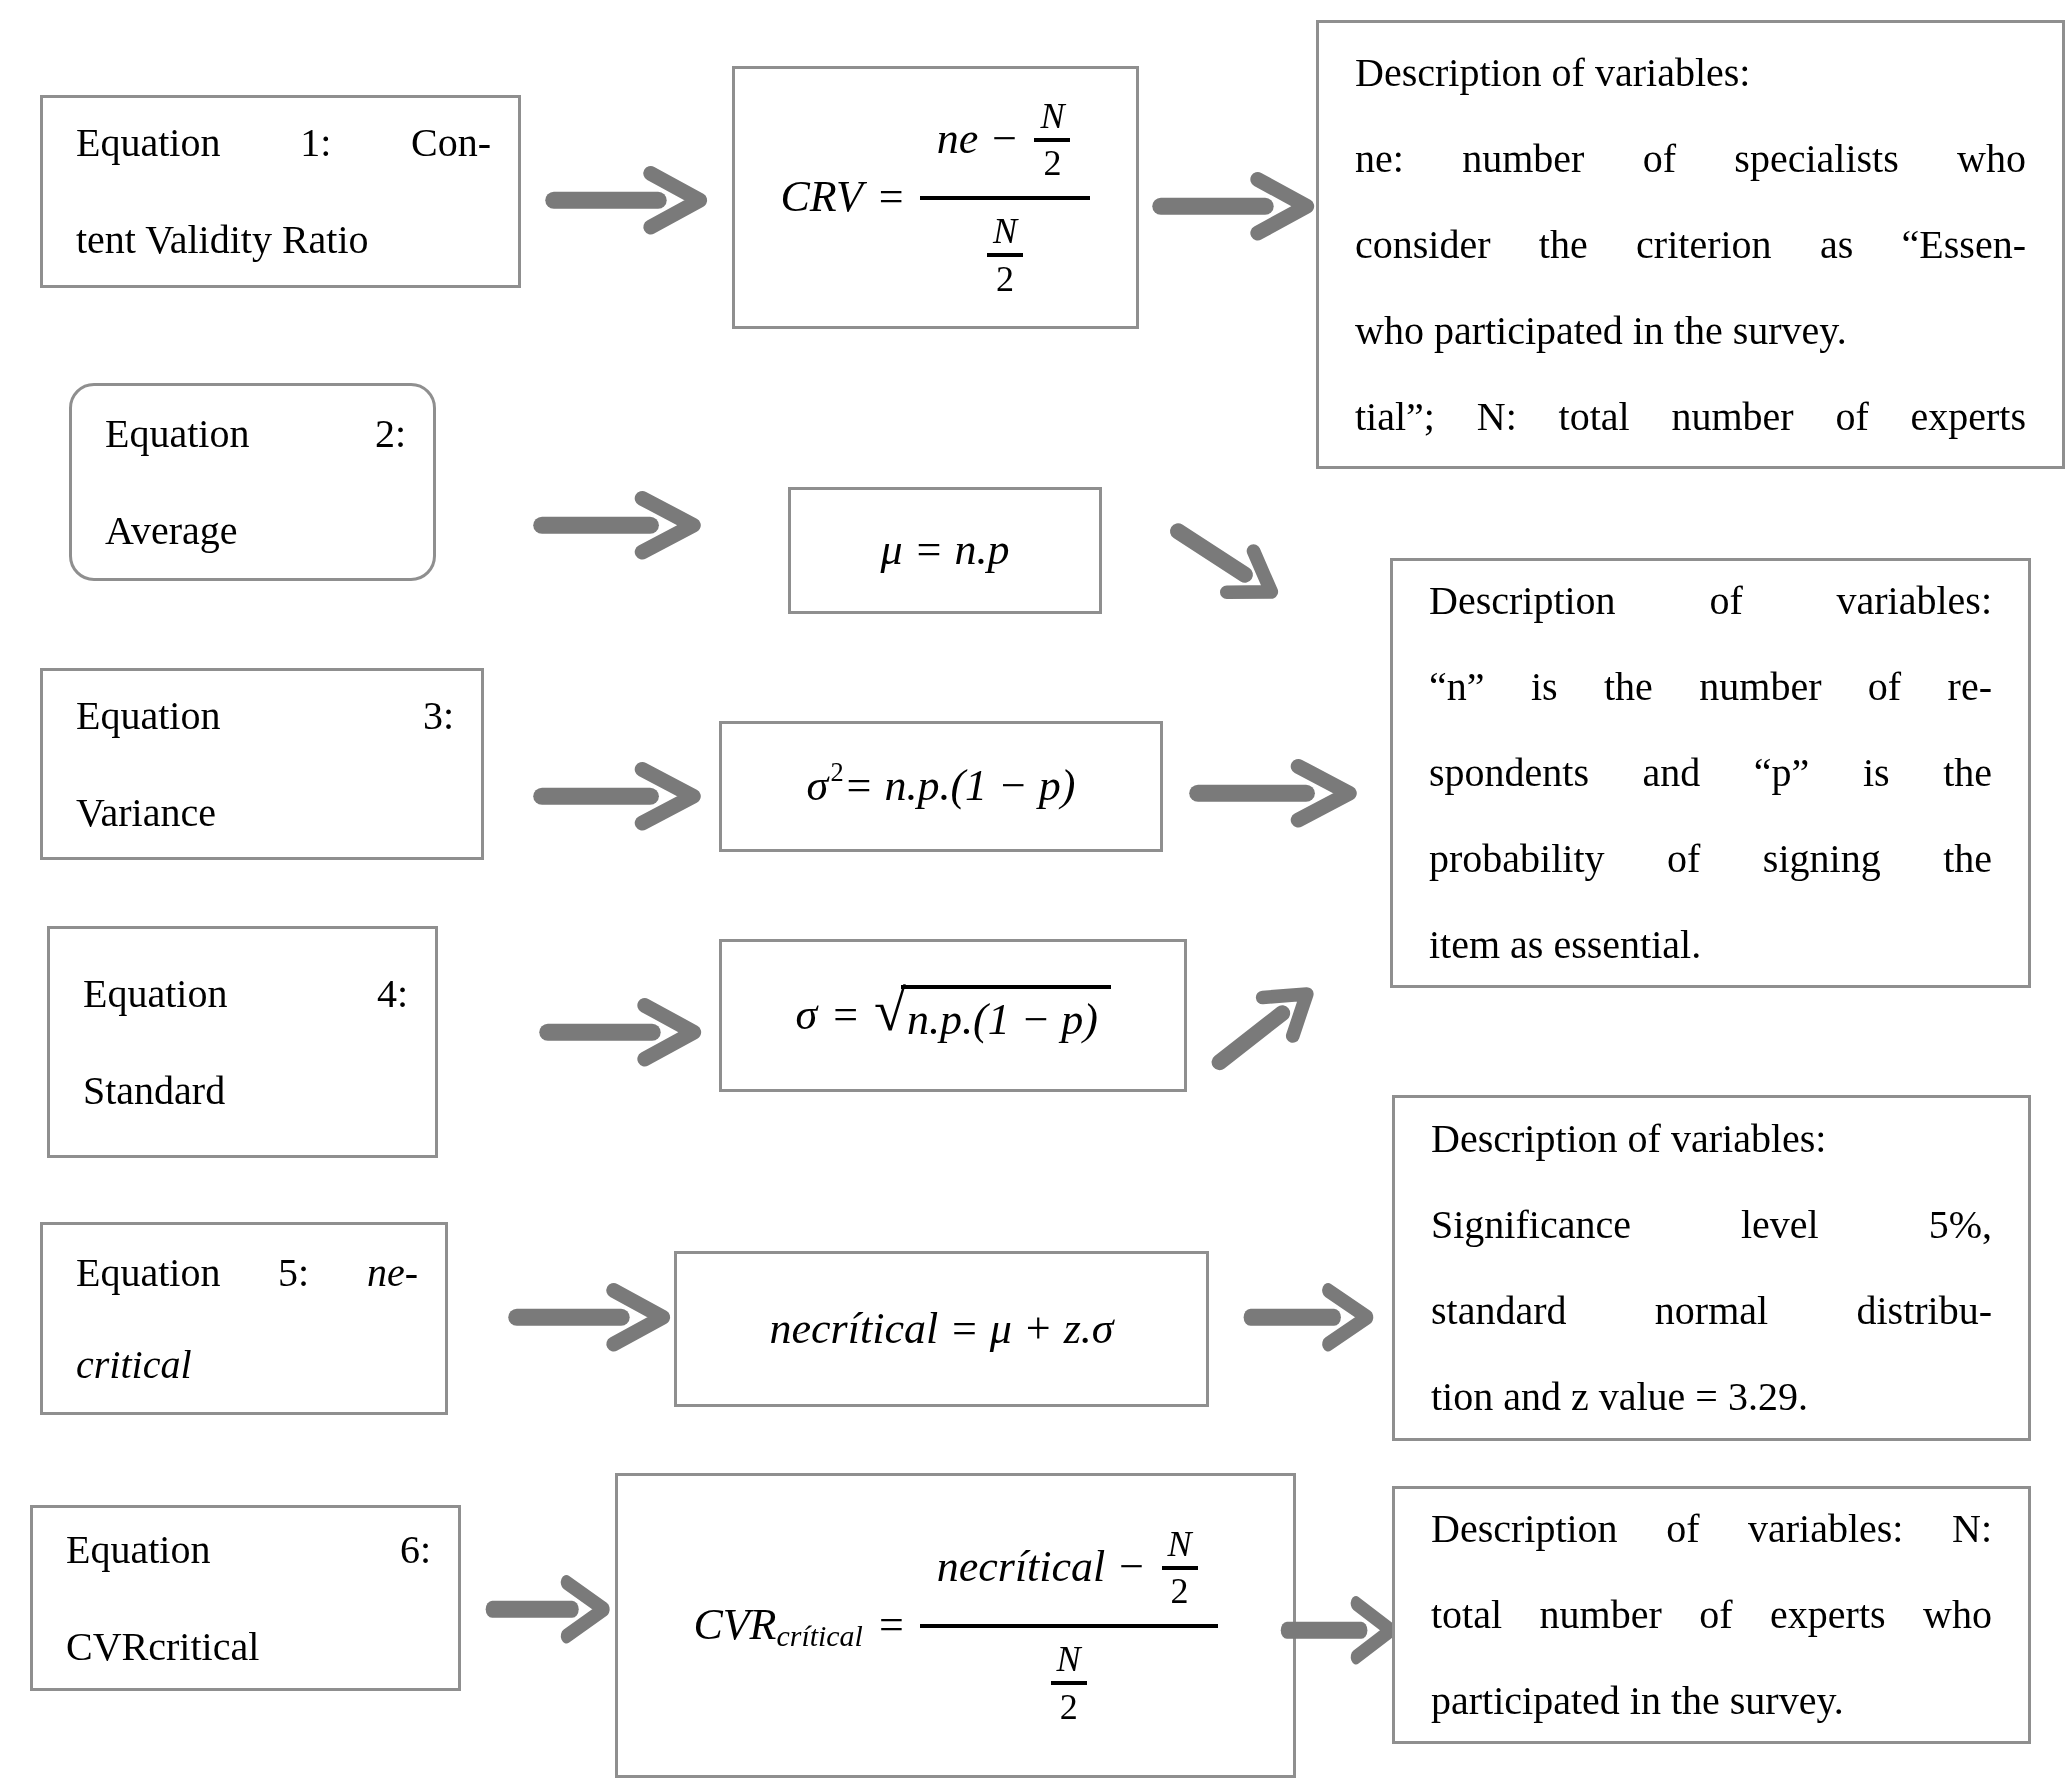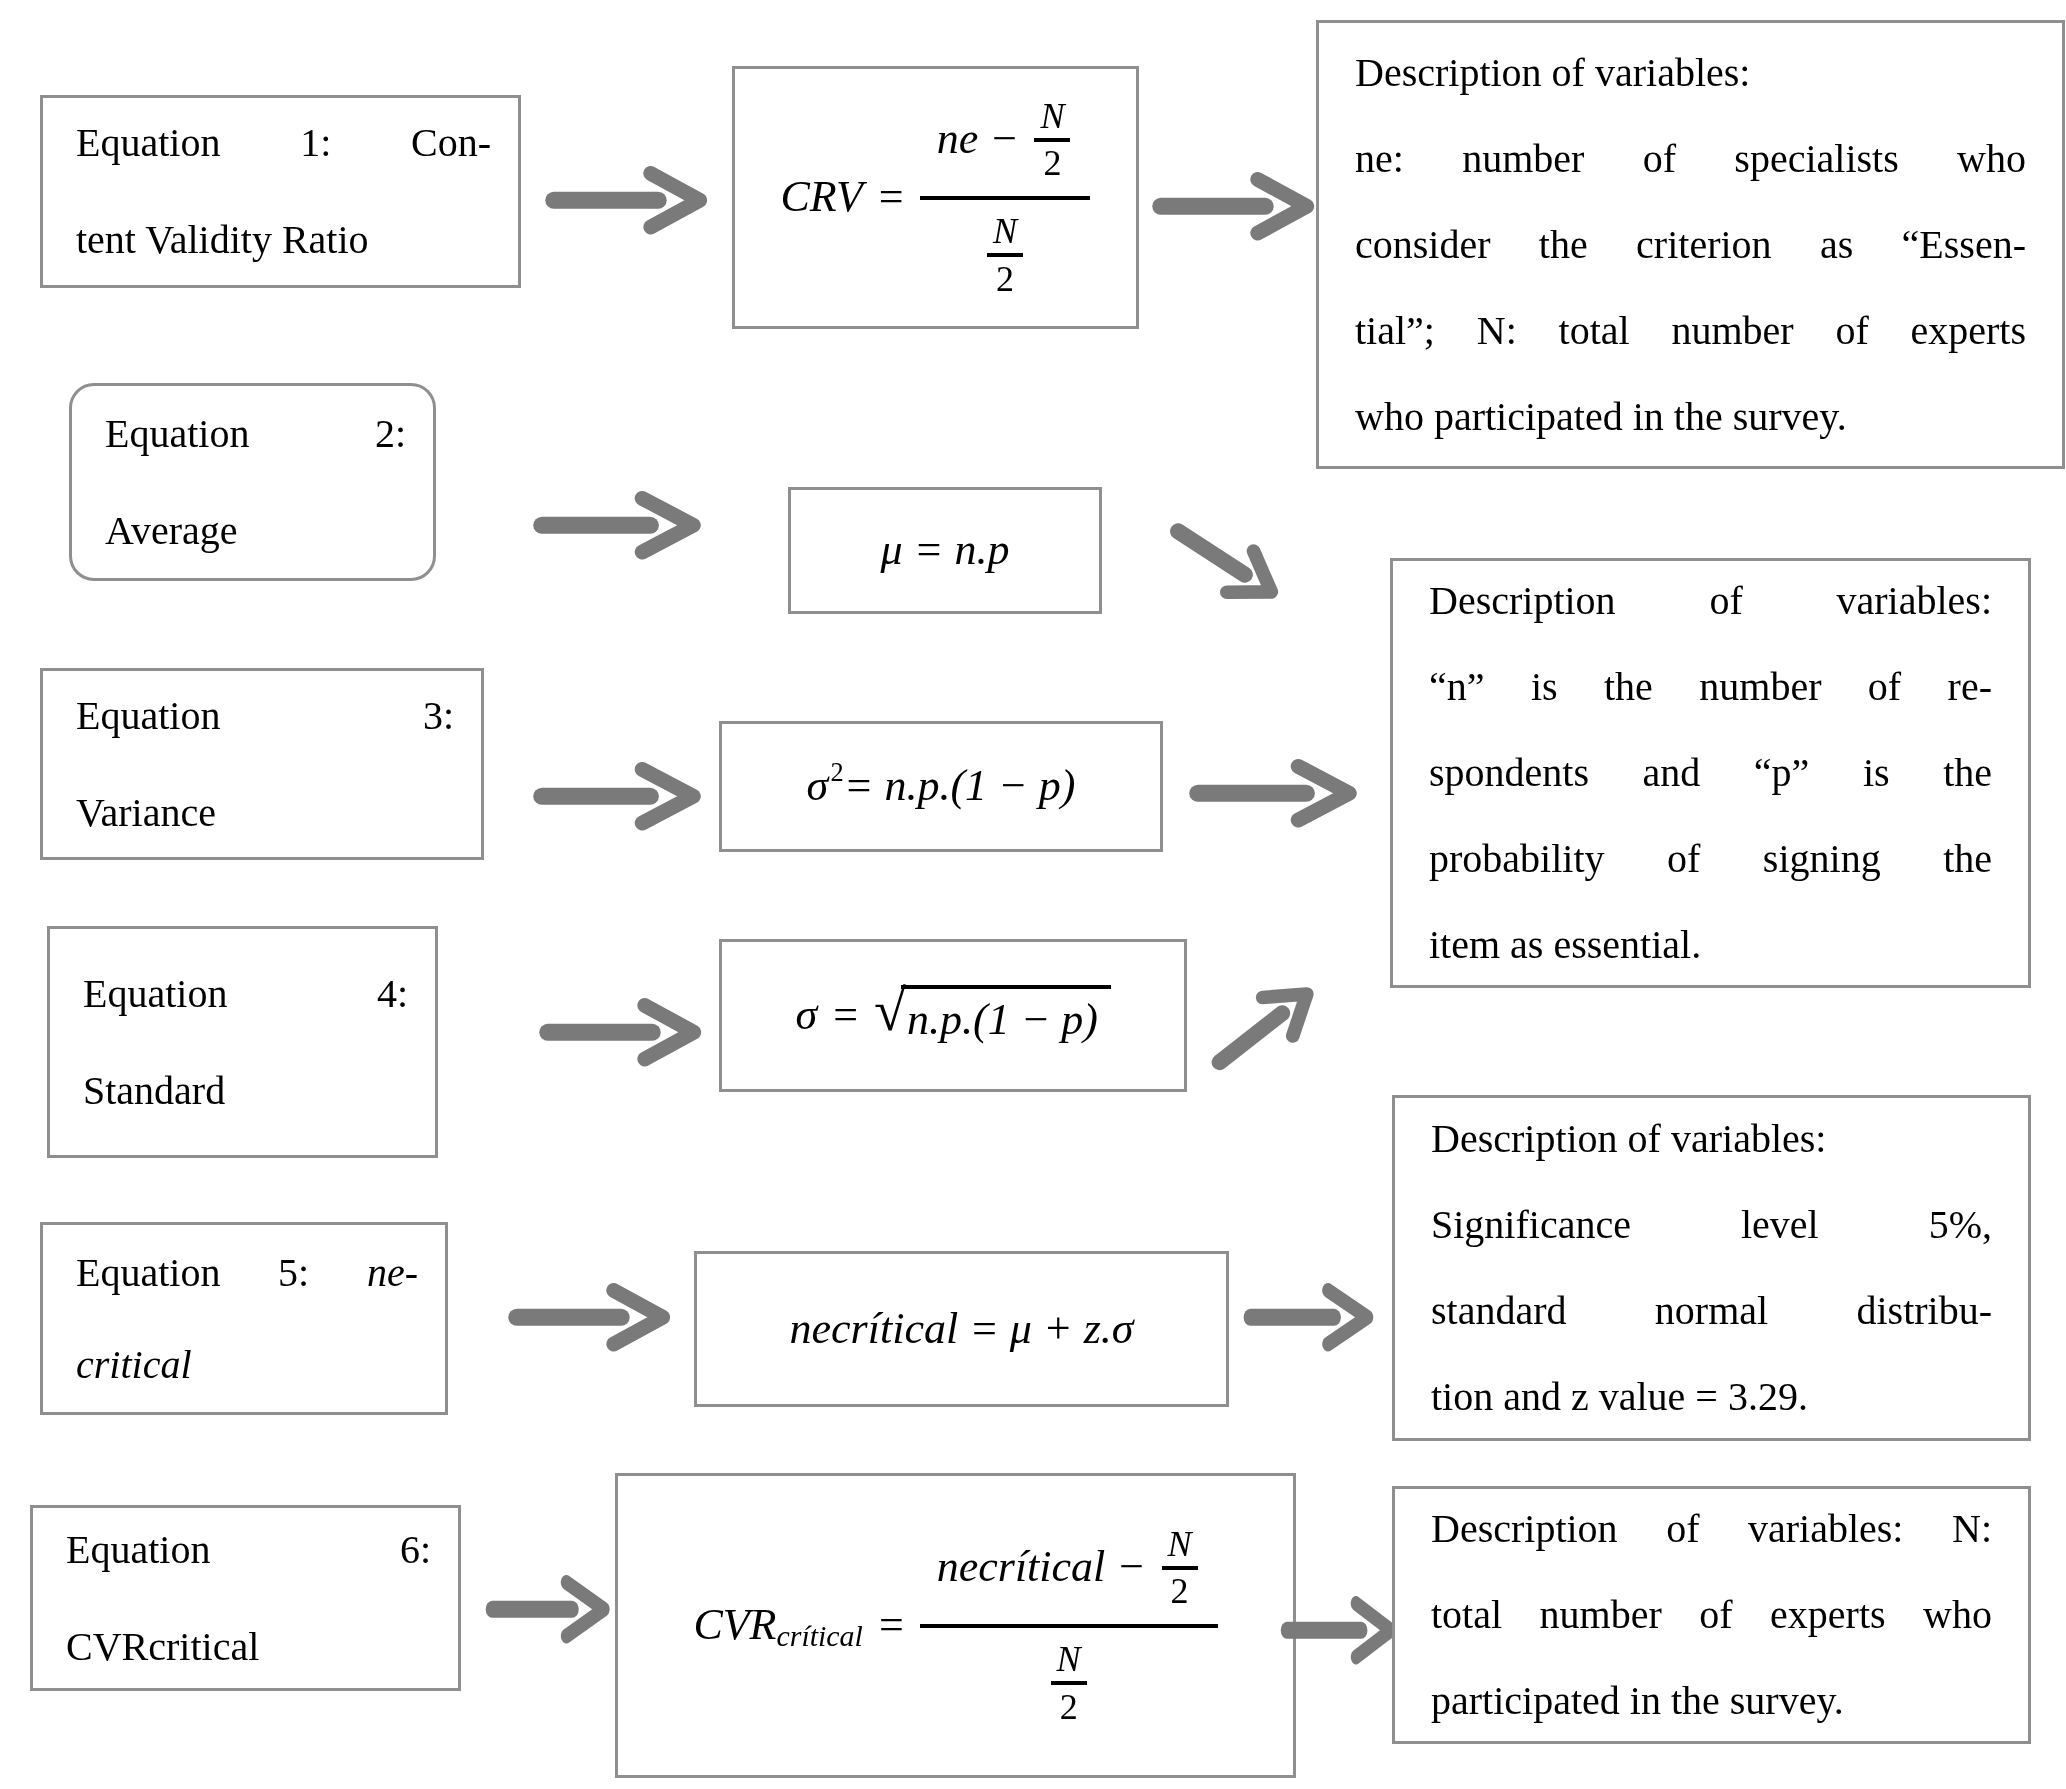--- a/index.html
+++ b/index.html
@@ -113,22 +113,22 @@
 
   <svg class="arrow" style="left:1154px;top:168px;" width="171" height="77" viewBox="0 0 300 135" preserveAspectRatio="none">
     <line x1="12" y1="67" x2="195" y2="67" stroke-width="30"></line>
     <polyline points="182,20 268,67 182,114" stroke-width="26"></polyline>
   </svg>
 
   <div class="box descbox" style="left:1316px;top:20px;width:749px;height:449px;">
     <div class="dline">Description of variables:</div>
     <div class="dline stretch">ne: number of specialists who</div>
     <div class="dline stretch">consider the criterion as “Essen-</div>
+    <div class="dline">who participated in the survey.</div>
     <div class="dline stretch">tial”; N: total number of experts</div>
-    <div class="dline">who participated in the survey.</div>
   </div>
 
   <div class="box labelbox" style="left:69px;top:383px;width:367px;height:198px;border-radius:25px;">
     <div class="lline stretch">Equation 2:</div>
     <div class="lline">Average</div>
   </div>
 
   <svg class="arrow" style="left:535px;top:487px;" width="177" height="77" viewBox="0 0 300 135" preserveAspectRatio="none">
     <line x1="12" y1="67" x2="195" y2="67" stroke-width="30"></line>
     <polyline points="182,20 268,67 182,114" stroke-width="26"></polyline>
@@ -210,21 +210,21 @@
   <div class="box labelbox" style="left:40px;top:1222px;width:408px;height:193px;gap:44px;">
     <div class="lline stretch"><span>Equation 5:</span> <span class="it">ne-</span></div>
     <div class="lline"><span class="it">critical</span></div>
   </div>
 
   <svg class="arrow" style="left:510px;top:1279px;" width="171" height="77" viewBox="0 0 300 135" preserveAspectRatio="none">
     <line x1="12" y1="67" x2="195" y2="67" stroke-width="30"></line>
     <polyline points="182,20 268,67 182,114" stroke-width="26"></polyline>
   </svg>
 
-  <div class="box formulabox" style="left:694px;top:1251px;width:535px;height:156px;">
+  <div class="box formulabox" style="left:674px;top:1251px;width:535px;height:156px;">
     <div class="fx">
       <span class="it">necrítical = μ + z.σ</span>
     </div>
   </div>
 
   <svg class="arrow" style="left:1245px;top:1279px;" width="137" height="77" viewBox="0 0 300 135" preserveAspectRatio="none">
     <line x1="12" y1="67" x2="195" y2="67" stroke-width="30"></line>
     <polyline points="182,20 268,67 182,114" stroke-width="26"></polyline>
   </svg>
 

